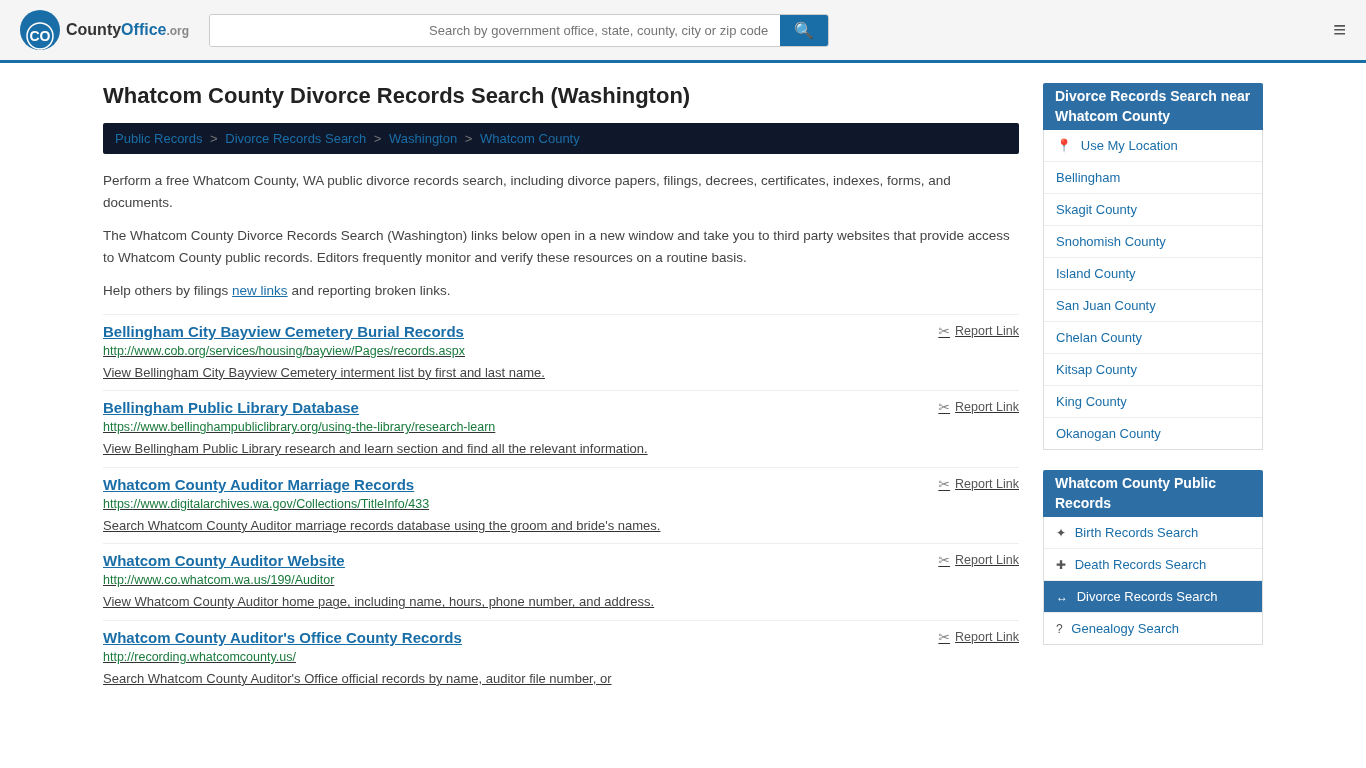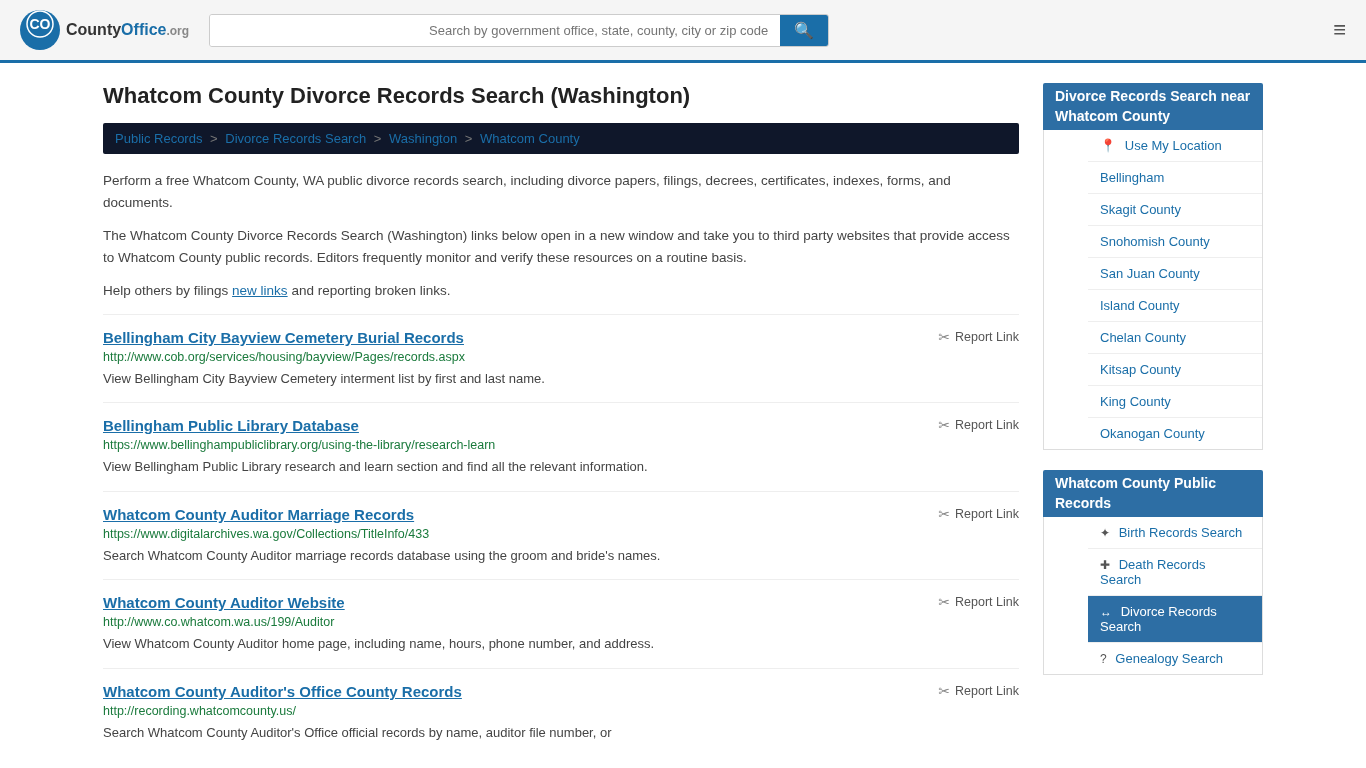--- a/index.html
+++ b/index.html
@@ -19,21 +19,21 @@
       align-items: center;
       gap: 6px;
       flex-shrink: 0;
     }
     .logo-circle {
       width: 40px;
       height: 40px;
       background: #1a6ea8;
       border-radius: 50%;
       display: flex;
-      align-items: flex-start;
+      align-items: flex-end;
       justify-content: center;
       color: white;
       font-size: 18px;
       font-weight: bold;
     }
     .search-bar-wrap {
       flex: 1;
       max-width: 620px;
       display: flex;
       border: 1px solid #ccc;
@@ -114,21 +114,22 @@
       color: #444;
       margin-bottom: 12px;
     }
     .desc-text a {
       color: #1a6ea8;
     }
 
     
     .result-item {
       border-top: 1px solid #eee;
-      padding: 14px 0;
+      padding: 8px 0;
+      text-decoration: underline;
     }
     .result-header {
       display: flex;
       justify-content: space-between;
       align-items: flex-start;
       margin-bottom: 4px;
     }
     .result-title {
       font-size: 15px;
       font-weight: bold;
@@ -172,21 +173,20 @@
       padding: 4px 12px;
       font-size: 14px;
       font-weight: bold;
       line-height: 1.4;
       border-radius: 2px 2px 0 0;
     }
     .sidebar-list {
       border: 1px solid #ddd;
       border-top: none;
       list-style: none;
-      padding-left: 44px;
     }
     .sidebar-list li {
       padding: 8px 12px;
       border-bottom: 1px solid #eee;
       font-size: 13px;
     }
     .sidebar-list li:last-child {
       border-bottom: none;
     }
     .sidebar-list li a {
@@ -339,24 +339,24 @@
         <li>
           <a href="#">Bellingham</a>
         </li>
         <li>
           <a href="#">Skagit County</a>
         </li>
         <li>
           <a href="#">Snohomish County</a>
         </li>
         <li>
+          <a href="#">Island County</a>
+        </li>
+        <li>
           <a href="#">San Juan County</a>
-        </li>
-        <li>
-          <a href="#">Island County</a>
         </li>
         <li>
           <a href="#">Chelan County</a>
         </li>
         <li>
           <a href="#">Kitsap County</a>
         </li>
         <li>
           <a href="#">King County</a>
         </li>

